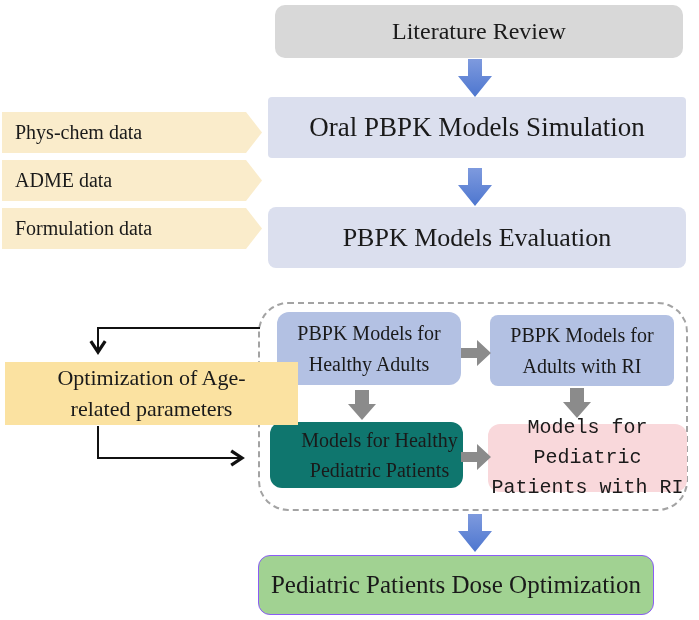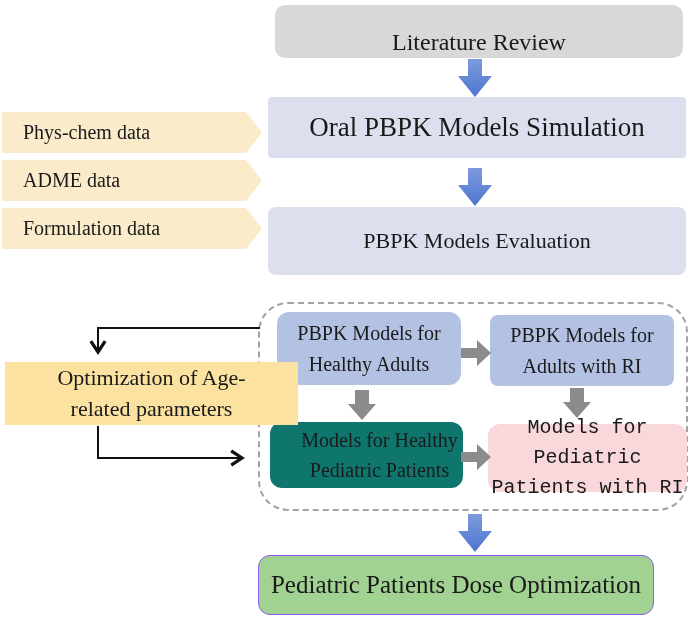--- a/index.html
+++ b/index.html
@@ -4,26 +4,26 @@
 <style>
   html,body{margin:0;padding:0;background:#ffffff;}
   #canvas{
     position:relative;width:699px;height:620px;background:#ffffff;overflow:hidden;
     font-family:"Liberation Serif","DejaVu Serif",serif;color:#1a1a1a;
   }
   .node{
     position:absolute;display:flex;align-items:center;justify-content:center;
     text-align:center;line-height:1.35;box-sizing:border-box;
   }
-  #box-literature{left:275px;top:5px;width:408px;height:53px;background:#d8d8d8;border-radius:10px;font-size:24px;align-items:flex-end;}
+  #box-literature{left:275px;top:5px;width:408px;height:53px;background:#d8d8d8;border-radius:10px;font-size:24px;}
   #box-oral{left:268px;top:97px;width:418px;height:61px;background:#dbdfee;border-radius:4px;font-size:27px;}
-  #box-eval{left:268px;top:207px;width:418px;height:68px;background:#dbdfee;border-radius:8px;font-size:22px;}
+  #box-eval{left:268px;top:207px;width:418px;height:61px;background:#dbdfee;border-radius:8px;font-size:26px;}
   .banner{
     position:absolute;left:2px;width:260px;height:41px;background:#faeccb;
-    display:flex;align-items:center;font-size:20px;padding-left:21px;box-sizing:border-box;
+    display:flex;align-items:center;font-size:20px;padding-left:13px;box-sizing:border-box;
     clip-path:polygon(0 0, calc(100% - 16px) 0, 100% 50%, calc(100% - 16px) 100%, 0 100%);
   }
   #banner-0{top:112px;}
   #banner-1{top:160px;}
   #banner-2{top:208px;}
   #dashed-group{
     position:absolute;left:258px;top:302px;width:426px;height:205px;
     border:2px dashed #a3a3a3;border-radius:30px;
   }
   #box-adult-healthy{left:277px;top:312px;width:184px;height:73px;background:#b3c1e3;border-radius:12px;font-size:20px;line-height:1.55;}

